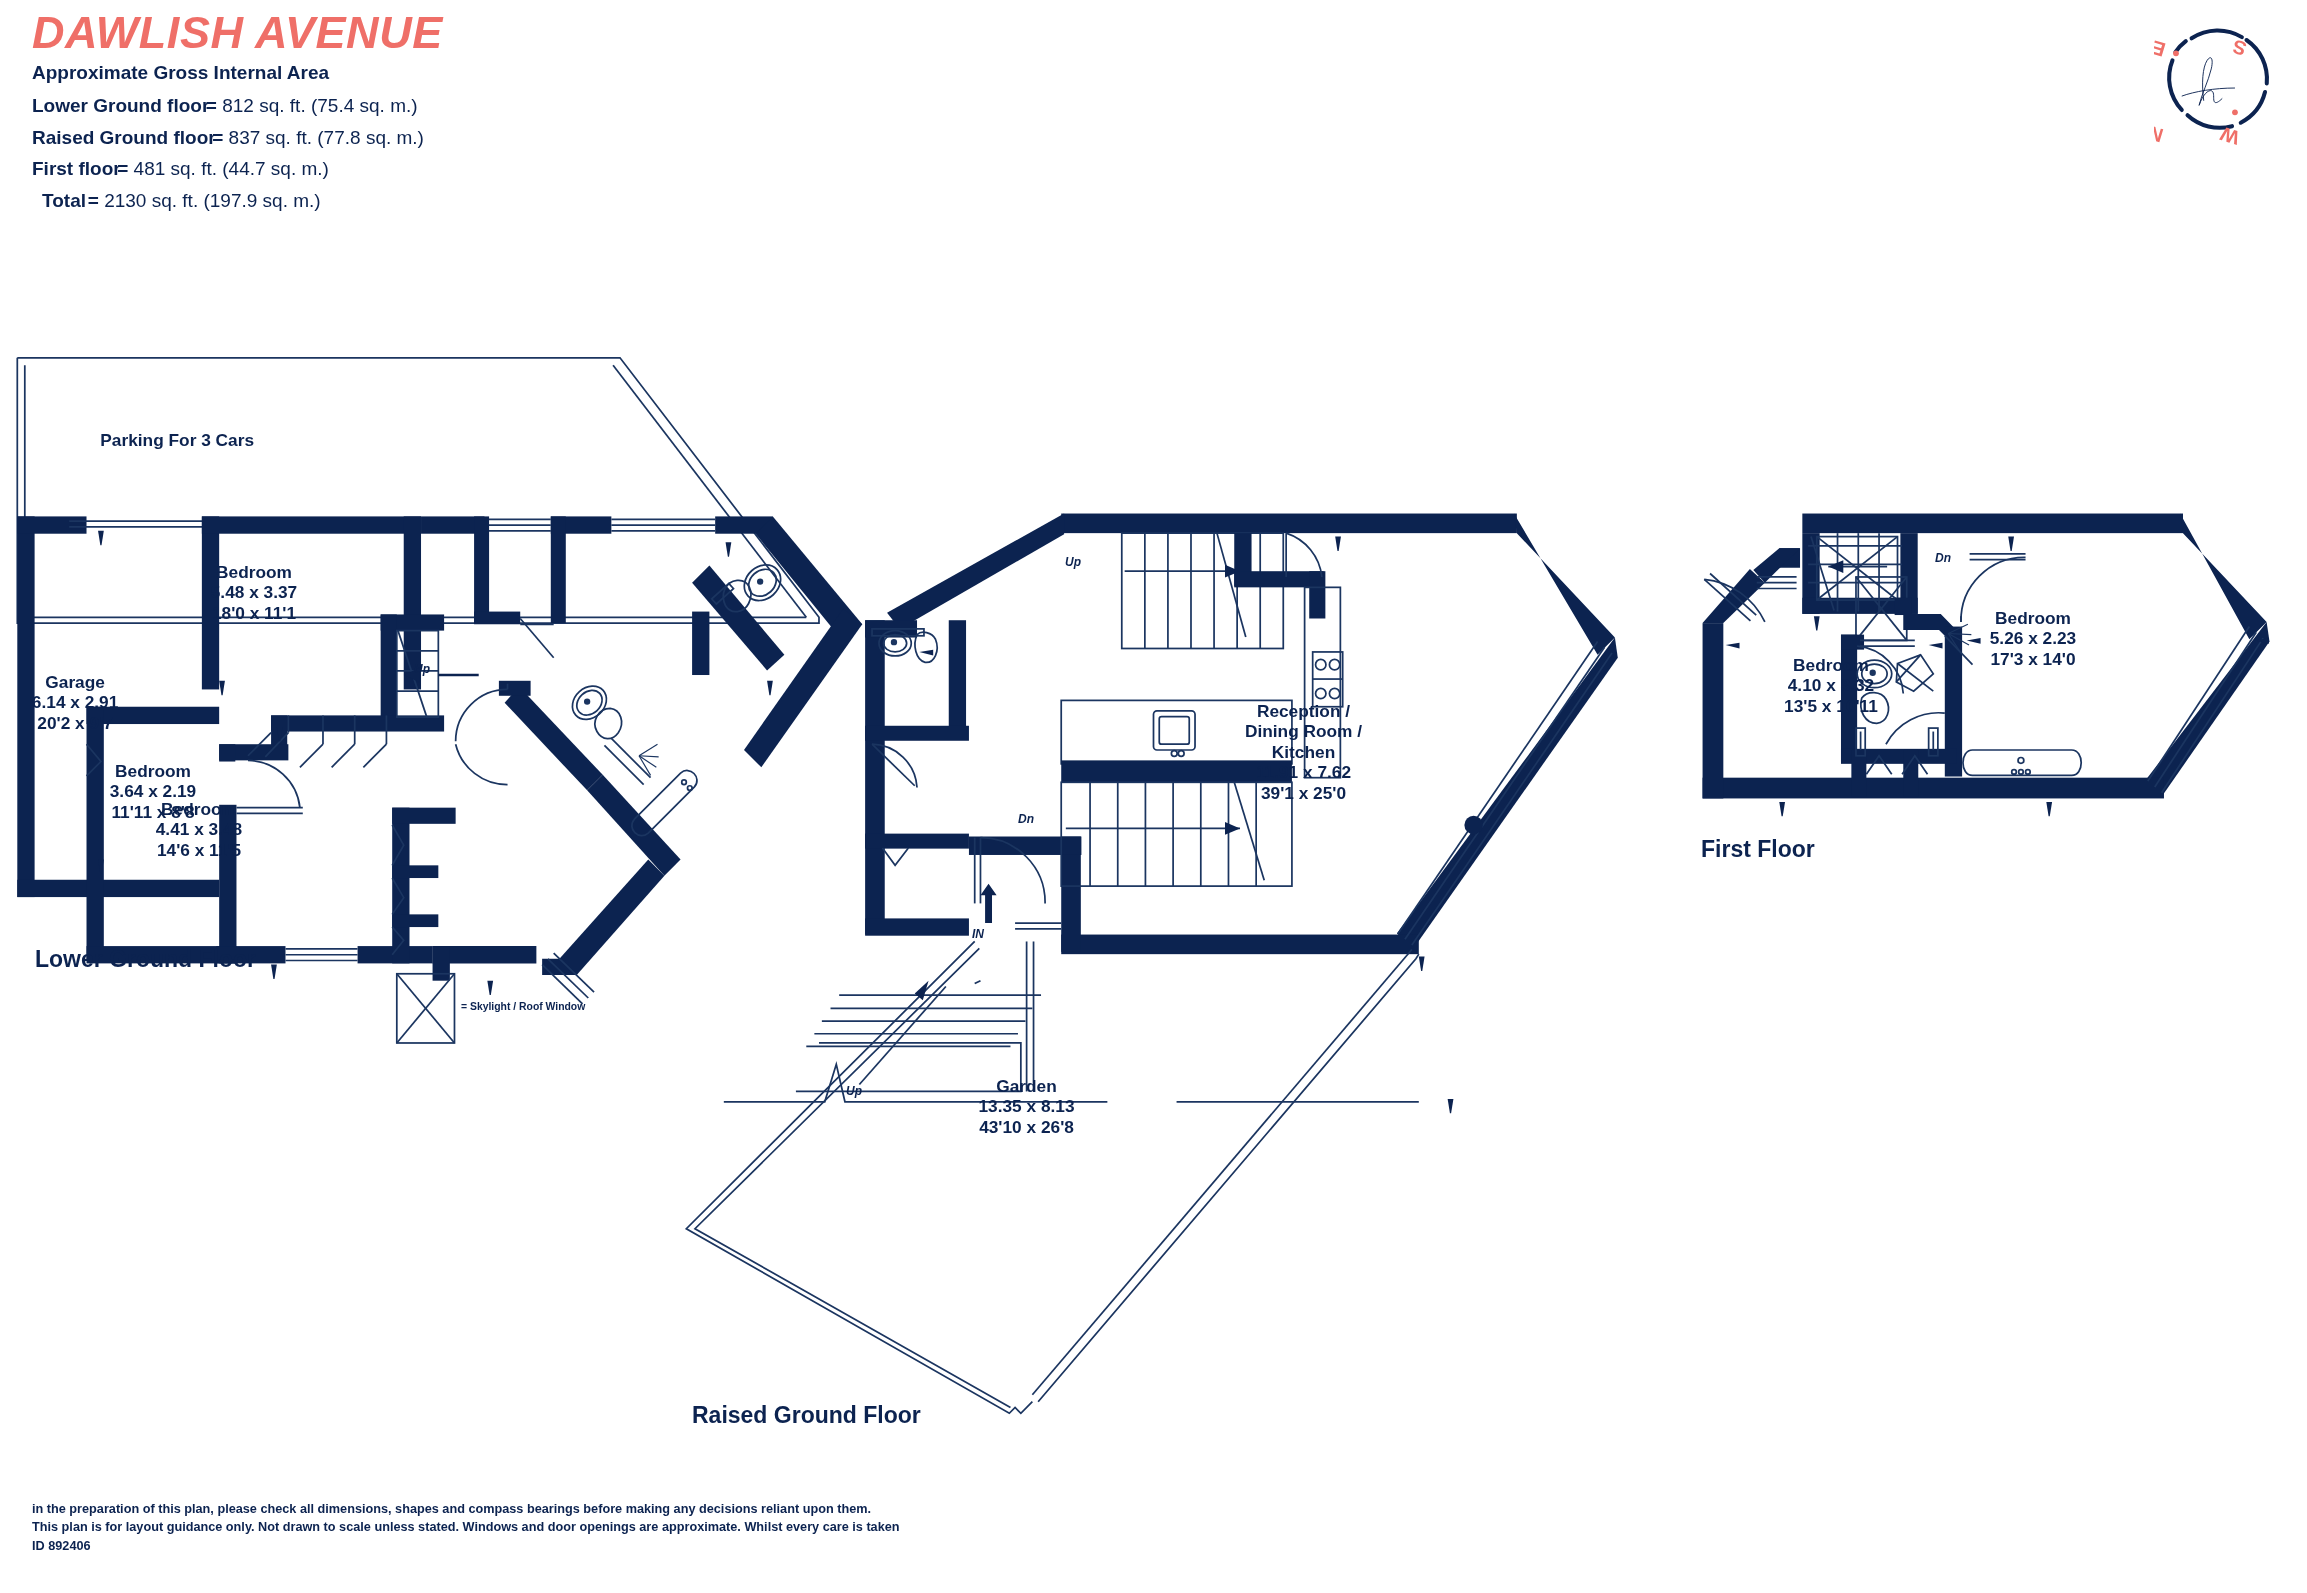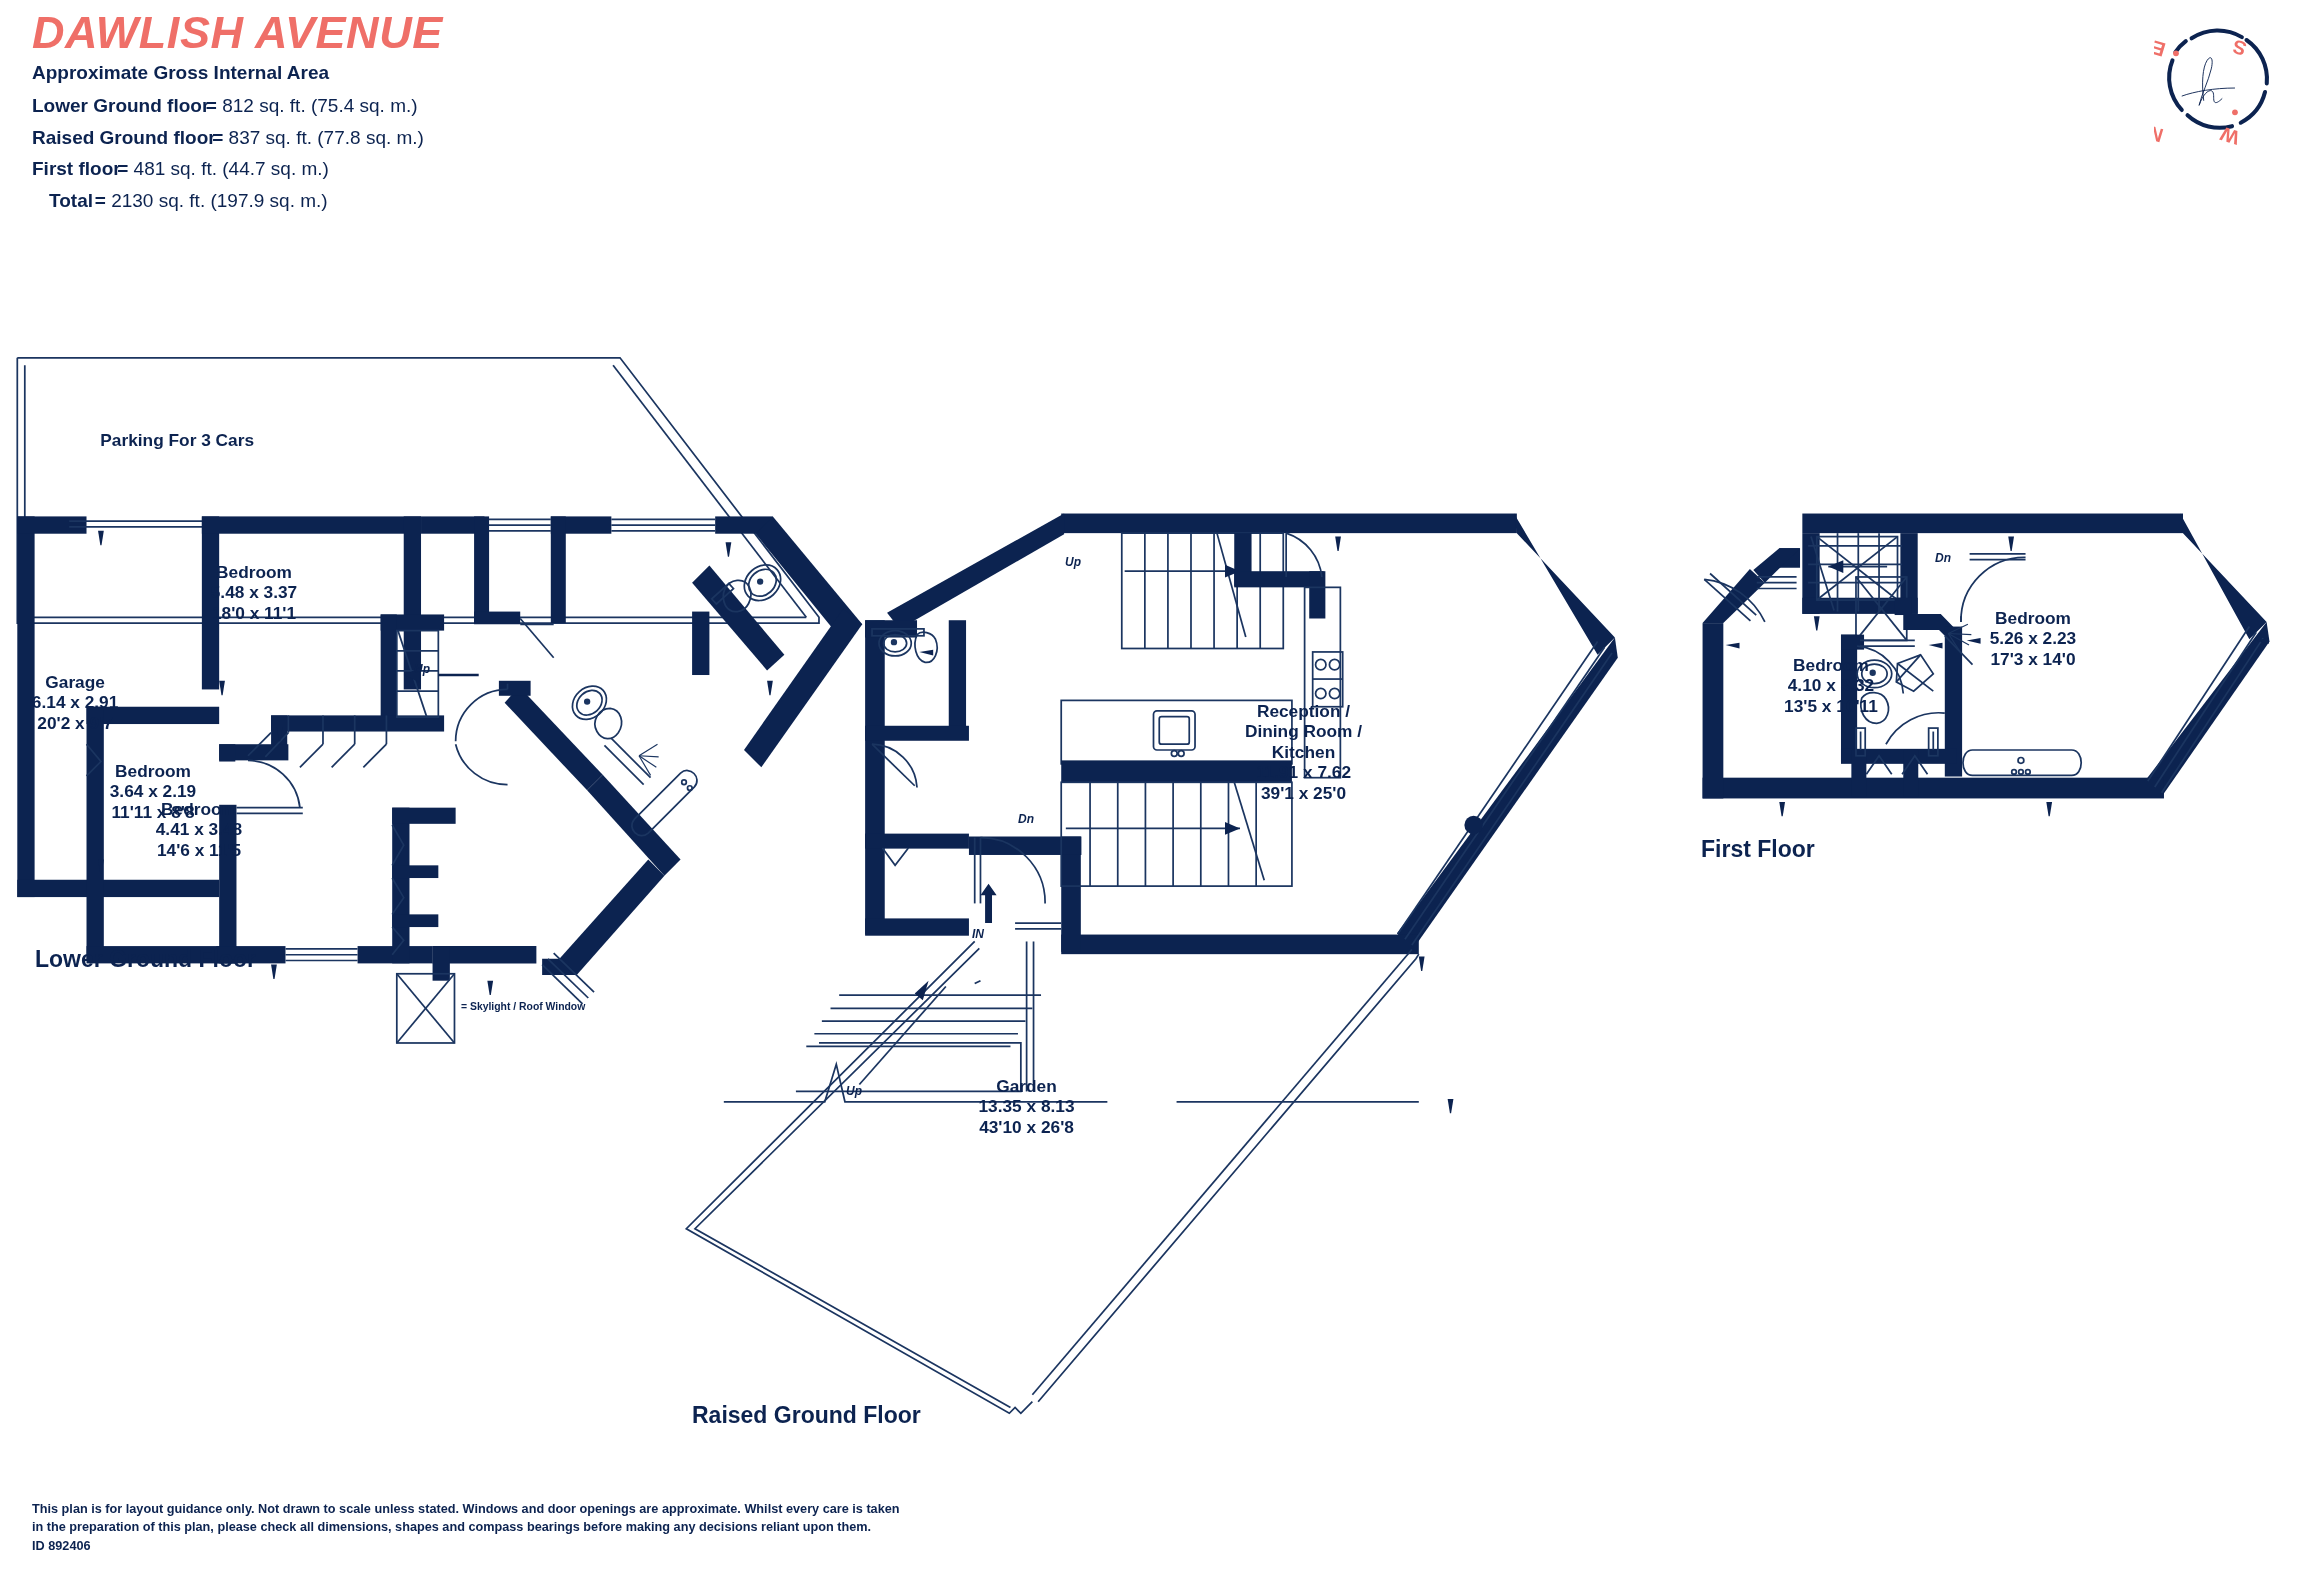--- a/index.html
+++ b/index.html
@@ -17,21 +17,21 @@
     font-size:45px;font-weight:bold;letter-spacing:0.6px;
     color:#ef6f68;line-height:1;margin:0 0 8px 0;
     font-family:"Liberation Sans","DejaVu Sans",sans-serif;
     font-style:italic;
   }
   .hdr-sub{font-size:19px;font-weight:bold;line-height:1.05;margin:0 0 12.7px 0;}
   .hdr-line{font-size:19px;font-weight:bold;line-height:1;margin:0 0 12.7px 0;white-space:nowrap;}
   .hdr-line .lbl{font-weight:bold;}
   .hdr-line .eq{margin-left:-3.5px;font-weight:bold;}
   .hdr-line .val{font-weight:normal;}
-  #line-total{margin-left:17px;}
+  #line-total{margin-left:10px;}
 
   
   #compass{left:2154px;top:14.4px;width:133px;height:133px;}
 
   
   #plan{left:0;top:0;width:2307px;height:1594px;pointer-events:none;}
 
   
   .room-label{
     text-align:center;font-weight:bold;line-height:1.18;white-space:nowrap;
@@ -621,17 +621,17 @@
   <div class="room-name">Bedroom</div>
   <div class="room-dim">5.26 x 2.23</div>
   <div class="room-dim">17'3 x 14'0</div>
 </div>
 
 <div class="abs small-tag" style="left:1935px;top:551px;">Dn</div>
 
 <div class="abs floor-title" style="left:1701px;top:836px;">First Floor</div>
 
 <div class="abs" id="disclaimer">
+  <div>in the preparation of this plan, please check all dimensions, shapes and compass bearings before making any decisions reliant upon them.</div>
   <div>This plan is for layout guidance only. Not drawn to scale unless stated. Windows and door openings are approximate. Whilst every care is taken</div>
-  <div>in the preparation of this plan, please check all dimensions, shapes and compass bearings before making any decisions reliant upon them.</div>
   <div>ID 892406</div>
 </div>
 
 
 </body></html>

